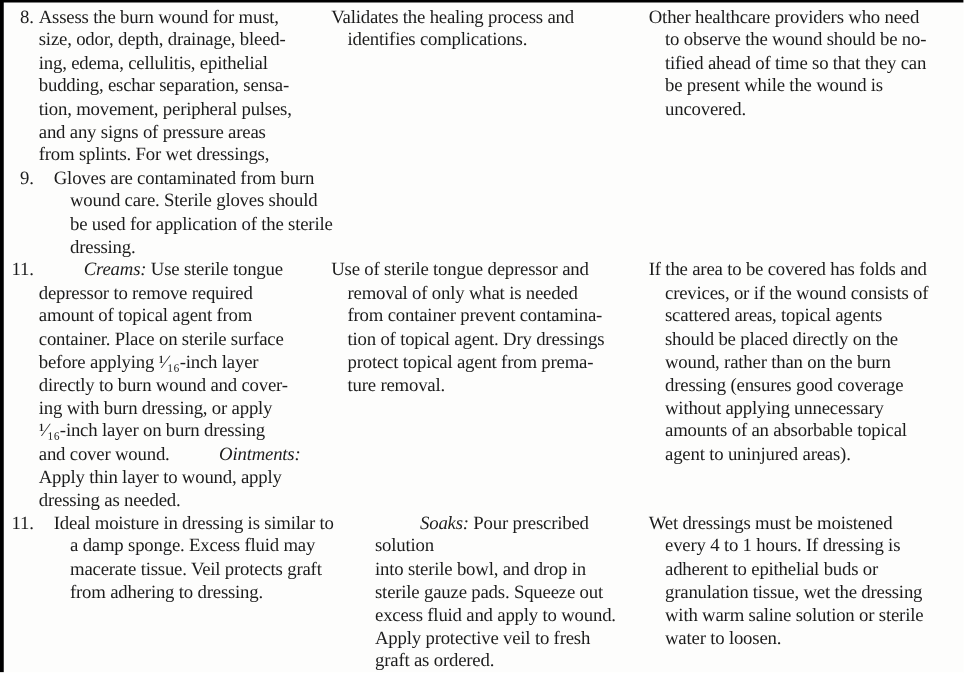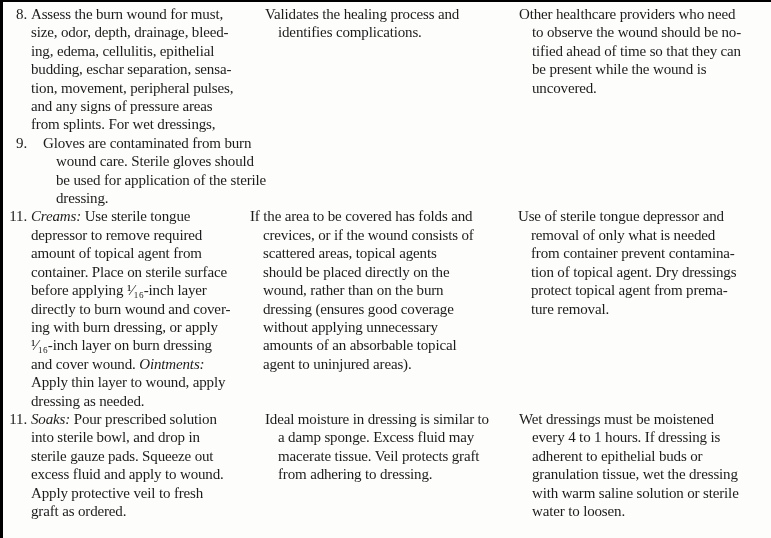--- a/index.html
+++ b/index.html
@@ -61,21 +61,21 @@
     text-indent: -13px;
   }
   .cell-considerations {
     box-sizing: border-box;
     width: 252px;
     margin-left: 1px;
     padding-left: 13px;
     text-indent: -13px;
   }
   .seg-bold { font-weight: bold; }
-  .seg-italic { font-style: italic; }
+  .seg-italic { font-style: italic; margin-left: 36px; }
 </style>
 </head>
 <body>
 
 <div class="page">
   <div class="rule-top"></div>
   <div class="rule-left"></div>
   <div class="table">
   <div class="row">
     <div class="cell cell-num">8.</div>
@@ -111,49 +111,49 @@
 depressor to remove required
 amount of topical agent from
 container. Place on sterile surface
 before applying ¹⁄₁₆-inch layer
 directly to burn wound and cover-
 ing with burn dressing, or apply
 ¹⁄₁₆-inch layer on burn dressing
 and cover wound. </span><span class="seg-italic">Ointments:</span><span>
 Apply thin layer to wound, apply
 dressing as needed.</span></div>
+    <div class="cell cell-rationale"><span>Use of sterile tongue depressor and
+removal of only what is needed
+from container prevent contamina-
+tion of topical agent. Dry dressings
+protect topical agent from prema-
+ture removal.</span></div>
     <div class="cell cell-considerations"><span>If the area to be covered has folds and
 crevices, or if the wound consists of
 scattered areas, topical agents
 should be placed directly on the
 wound, rather than on the burn
 dressing (ensures good coverage
 without applying unnecessary
 amounts of an absorbable topical
 agent to uninjured areas).</span></div>
-    <div class="cell cell-rationale"><span>Use of sterile tongue depressor and
-removal of only what is needed
-from container prevent contamina-
-tion of topical agent. Dry dressings
-protect topical agent from prema-
-ture removal.</span></div>
   </div>
 
   <div class="row">
     <div class="cell cell-num">11.</div>
+    <div class="cell cell-rationale"><span>Ideal moisture in dressing is similar to
+a damp sponge. Excess fluid may
+macerate tissue. Veil protects graft
+from adhering to dressing.</span></div>
     <div class="cell cell-step"><span class="seg-italic">Soaks:</span><span> Pour prescribed solution
 into sterile bowl, and drop in
 sterile gauze pads. Squeeze out
 excess fluid and apply to wound.
 Apply protective veil to fresh
 graft as ordered.</span></div>
-    <div class="cell cell-rationale"><span>Ideal moisture in dressing is similar to
-a damp sponge. Excess fluid may
-macerate tissue. Veil protects graft
-from adhering to dressing.</span></div>
     <div class="cell cell-considerations"><span>Wet dressings must be moistened
 every 4 to 1 hours. If dressing is
 adherent to epithelial buds or
 granulation tissue, wet the dressing
 with warm saline solution or sterile
 water to loosen.</span></div>
   </div>
 </div>
 </div>
 

